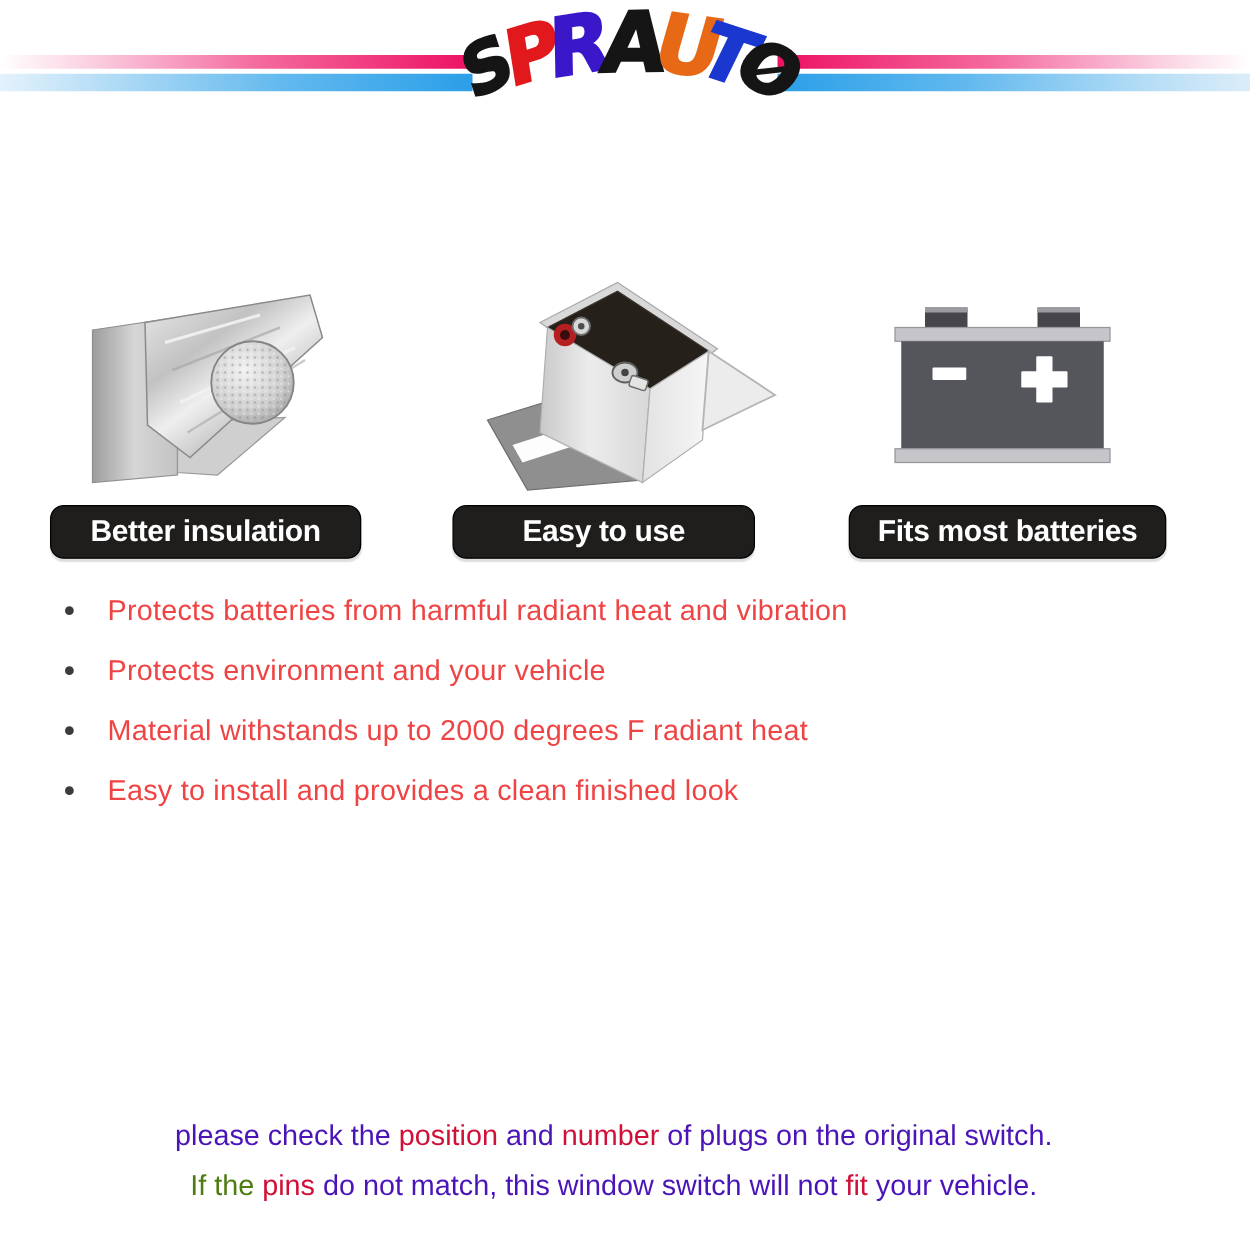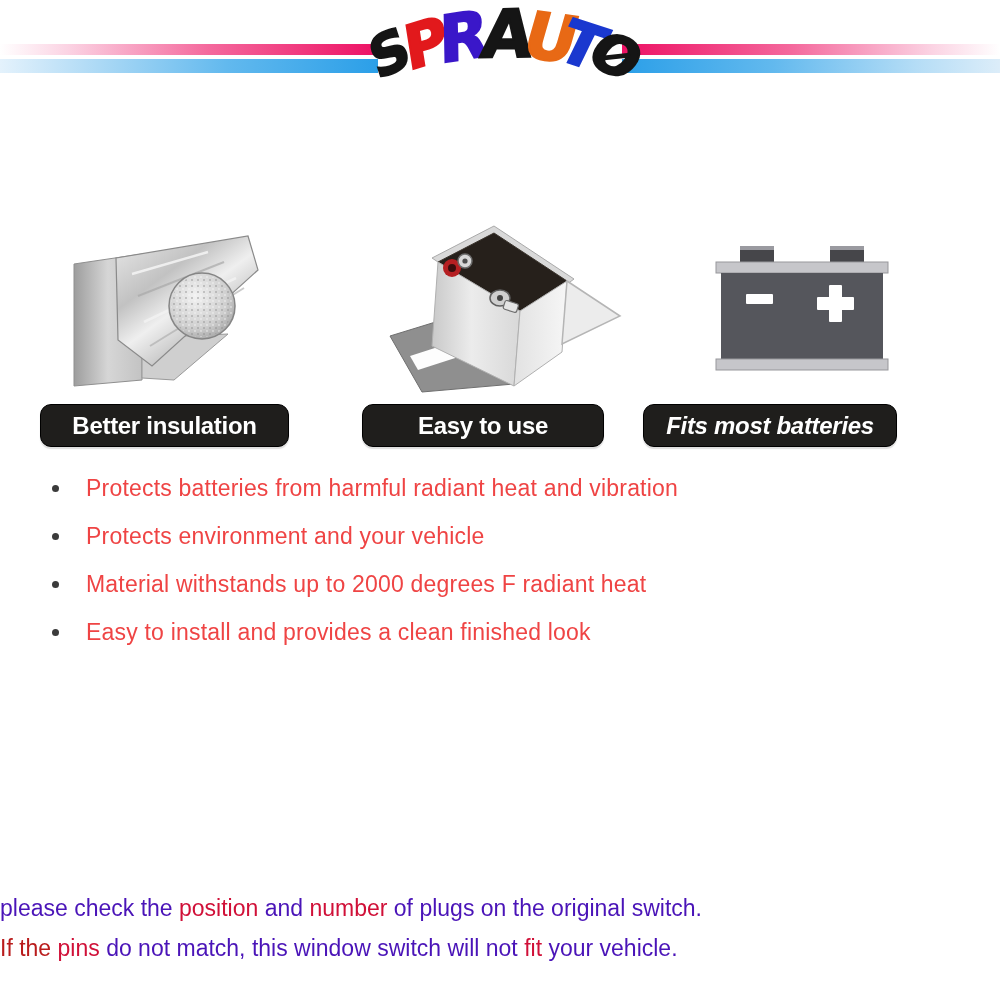--- a/index.html
+++ b/index.html
@@ -28,31 +28,31 @@
   
   .product-art{position:absolute;}
 
   
   .badge{position:absolute;top:404px;height:43px;background:#1f1e1c;border:1px solid #000;
      border-radius:11px;color:#fff;font-weight:bold;font-size:24px;letter-spacing:-0.3px;
      text-align:center;line-height:41px;box-sizing:border-box;
      box-shadow:0 2px 1px rgba(160,160,160,.35);}
   #badge-1{left:40px;width:249px;}
   #badge-2{left:362px;width:242px;}
-  #badge-3{left:643px;width:254px;font-style:italic;}
+  #badge-3{left:679px;width:254px;}
 
   
   #features{position:absolute;left:48px;top:476px;width:900px;list-style:none;margin:0;padding:0;}
   #features li{position:relative;height:24px;margin-bottom:24px;padding-left:38px;
      font-size:23px;line-height:24px;color:#ef4444;letter-spacing:.2px;}
   #features li::before{content:"";position:absolute;left:4px;top:9px;width:7px;height:7px;
      border-radius:50%;background:#3b3b3b;}
 
   
-  .notice-line{position:absolute;left:0;width:982px;text-align:left;font-size:23px;
+  .notice-line{position:absolute;left:0;width:982px;text-align:center;font-size:23px;
      line-height:28px;}
   #notice-line-1{top:894px;}
   #notice-line-2{top:934px;}
 </style>
 </head>
 <body>
 
 <div id="canvas">
 
   <div class="stripe" id="stripe-left-pink"></div>
@@ -151,14 +151,14 @@
   <div class="badge" id="badge-3">Fits most batteries</div>
 
   <ul id="features">
       <li>Protects batteries from harmful radiant heat and vibration</li>
       <li>Protects environment and your vehicle</li>
       <li>Material withstands up to 2000 degrees F radiant heat</li>
       <li>Easy to install and provides a clean finished look</li>
     </ul>
 
   <div class="notice-line" id="notice-line-1"><span style="color: rgb(74, 20, 184);">please check the </span><span style="color: rgb(208, 16, 56);">position</span><span style="color: rgb(74, 20, 184);"> and </span><span style="color: rgb(208, 16, 56);">number</span><span style="color: rgb(74, 20, 184);"> of plugs on the original switch.</span></div>
-  <div class="notice-line" id="notice-line-2"><span style="color: #b91c1c;">If the </span><span style="color: rgb(208, 16, 56);">pins</span><span style="color: rgb(74, 20, 184);"> do not match, this window switch will not </span><span style="color: rgb(208, 16, 56);">fit</span><span style="color: rgb(74, 20, 184);"> your vehicle.</span></div>
+  <div class="notice-line" id="notice-line-2"><span style="color: #4d7c0f;">If the </span><span style="color: rgb(208, 16, 56);">pins</span><span style="color: rgb(74, 20, 184);"> do not match, this window switch will not </span><span style="color: rgb(208, 16, 56);">fit</span><span style="color: rgb(74, 20, 184);"> your vehicle.</span></div>
 </div>
 
 </body></html>

